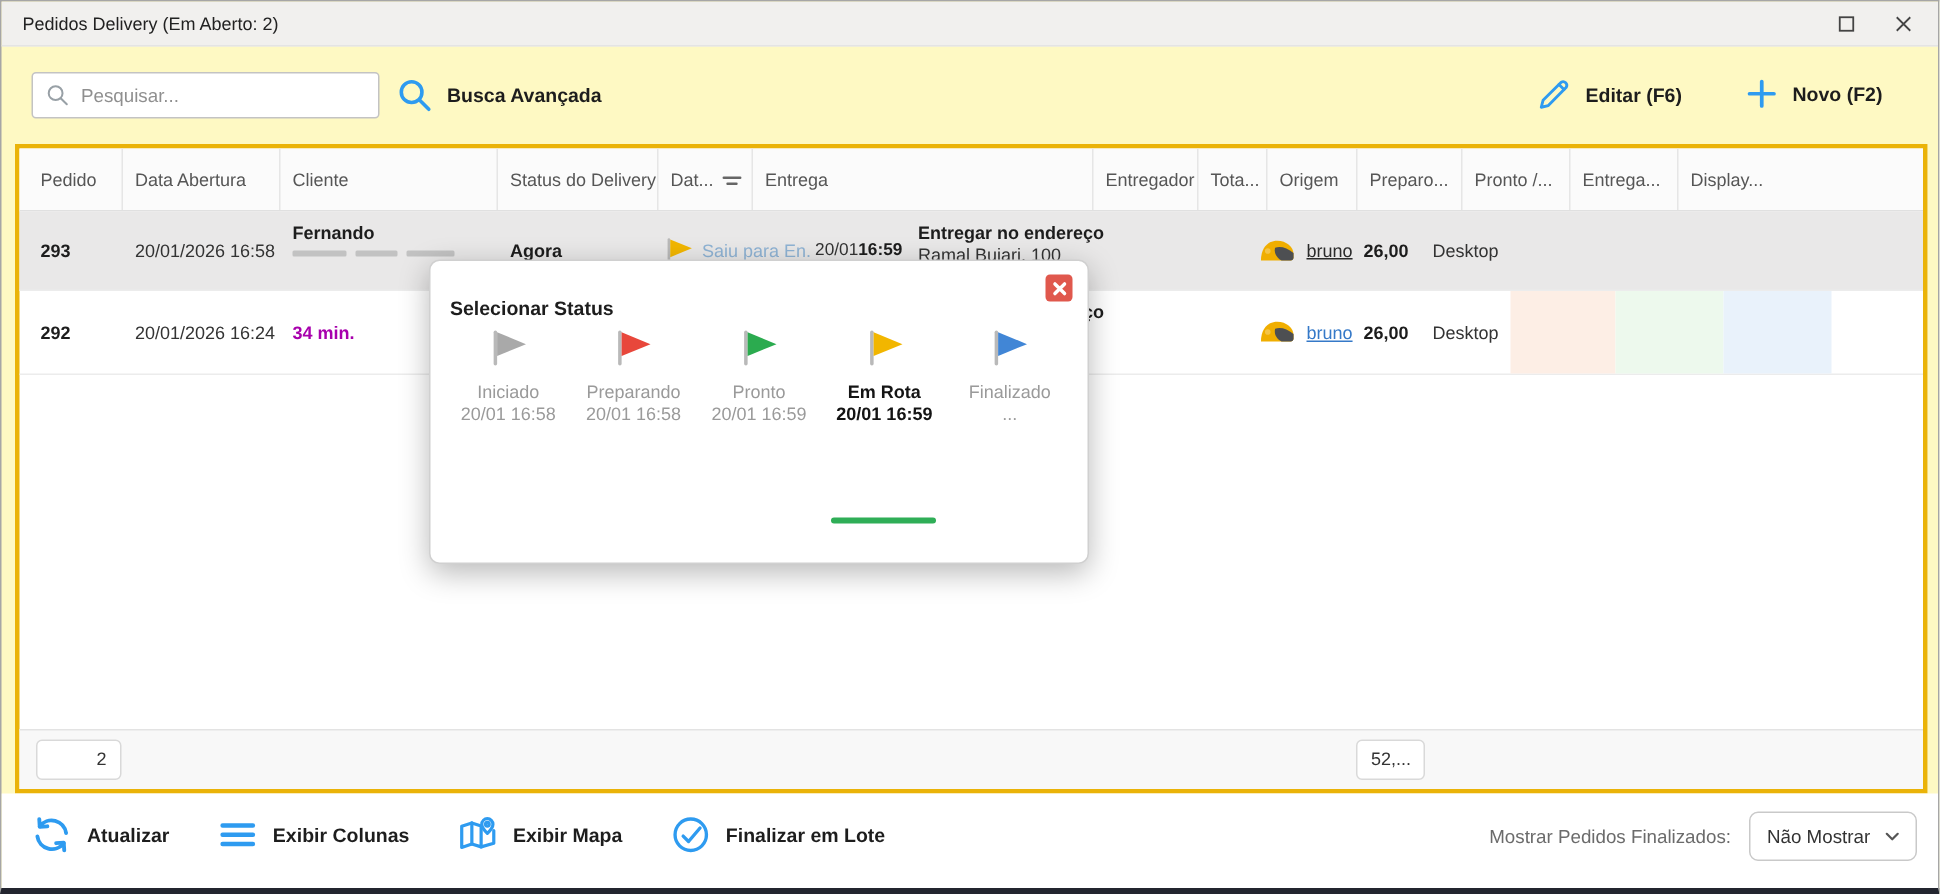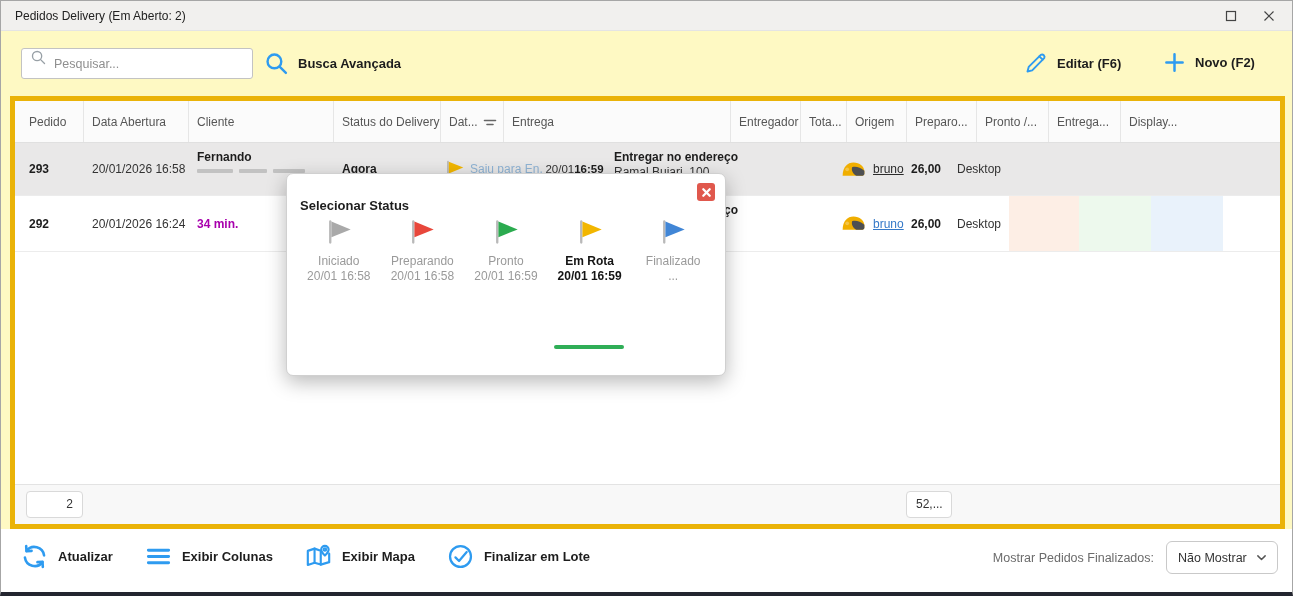--- a/index.html
+++ b/index.html
@@ -10,33 +10,33 @@
     font-family: "Liberation Sans", sans-serif; color: #333;
   }
   
   .titlebar { position: absolute; left:0; top:0; width:100%; height:30px; background:#f1f0ee;
     border-bottom:1px solid #e4e4e4; display:flex; align-items:center; padding-left:14px;
     font-size:12px; color:#222; }
   .win-btns { position:absolute; right:4px; top:0; height:30px; display:flex; }
   .win-btn { width:38px; height:30px; display:flex; align-items:center; justify-content:center; cursor:default; }
   
   .search-box { position:absolute; left:20px; top:47px; width:232px; height:31px;
-    border:1px solid #c3c3c3; border-radius:3px; background:#fff; display:flex; padding:0 8px; }
+    border:1px solid #c3c3c3; border-radius:3px; background:#fff; display:flex; align-items:center; padding:0 8px; }
   .search-box input { border:none; outline:none; flex:1; font-size:12.5px; color:#444;
     font-family:"Liberation Sans", sans-serif; margin-left:7px; background:transparent; }
   .search-box input::placeholder { color:#8f8f8f; }
   .tool-btn { position:absolute; top:50px; display:flex; align-items:center; gap:9px;
     font-size:13px; font-weight:bold; color:#1d1d1d; cursor:pointer; }
   .tool-btn .ticon { color:#2e9bf0; display:flex; }
   .advanced { left:263px; }
   .edit-btn { left:1023px; }
   .new-btn  { left:1162px; }
   
   .table-wrap { position:absolute; left:9px; top:95px; width:1275px; height:433px;
-    border:5px solid #eab308; background:#fff; display:flex; flex-direction:column; }
+    border:3px solid #eab308; background:#fff; display:flex; flex-direction:column; }
   .thead { display:flex; height:42px; background:#fbfbfb; border-bottom:1px solid #e0e0e0;
     font-size:12px; color:#565656; flex:0 0 auto; }
   .th { display:flex; align-items:center; padding:0 8px; border-right:1px solid #e6e6e6; overflow:hidden; white-space:nowrap; }
   .th:first-child { padding-left:14px; }
   .th:last-child { border-right:none; }
   .c0{width:69px}.c1{width:105px}.c2{width:102px}.c3{width:145px}.c4{width:107px}
   .c5{width:63px}.c6{width:227px}.c7{width:70px}.c8{width:46px}.c9{width:60px}
   .c10{width:70px}.c11{width:72px}.c12{width:72px}.c13{width:67px;flex:1}
   .row { display:flex; border-bottom:1px solid #ececec; font-size:12px; color:#333; flex:0 0 auto; }
   .row.selected { background:#e9e8e8; }

